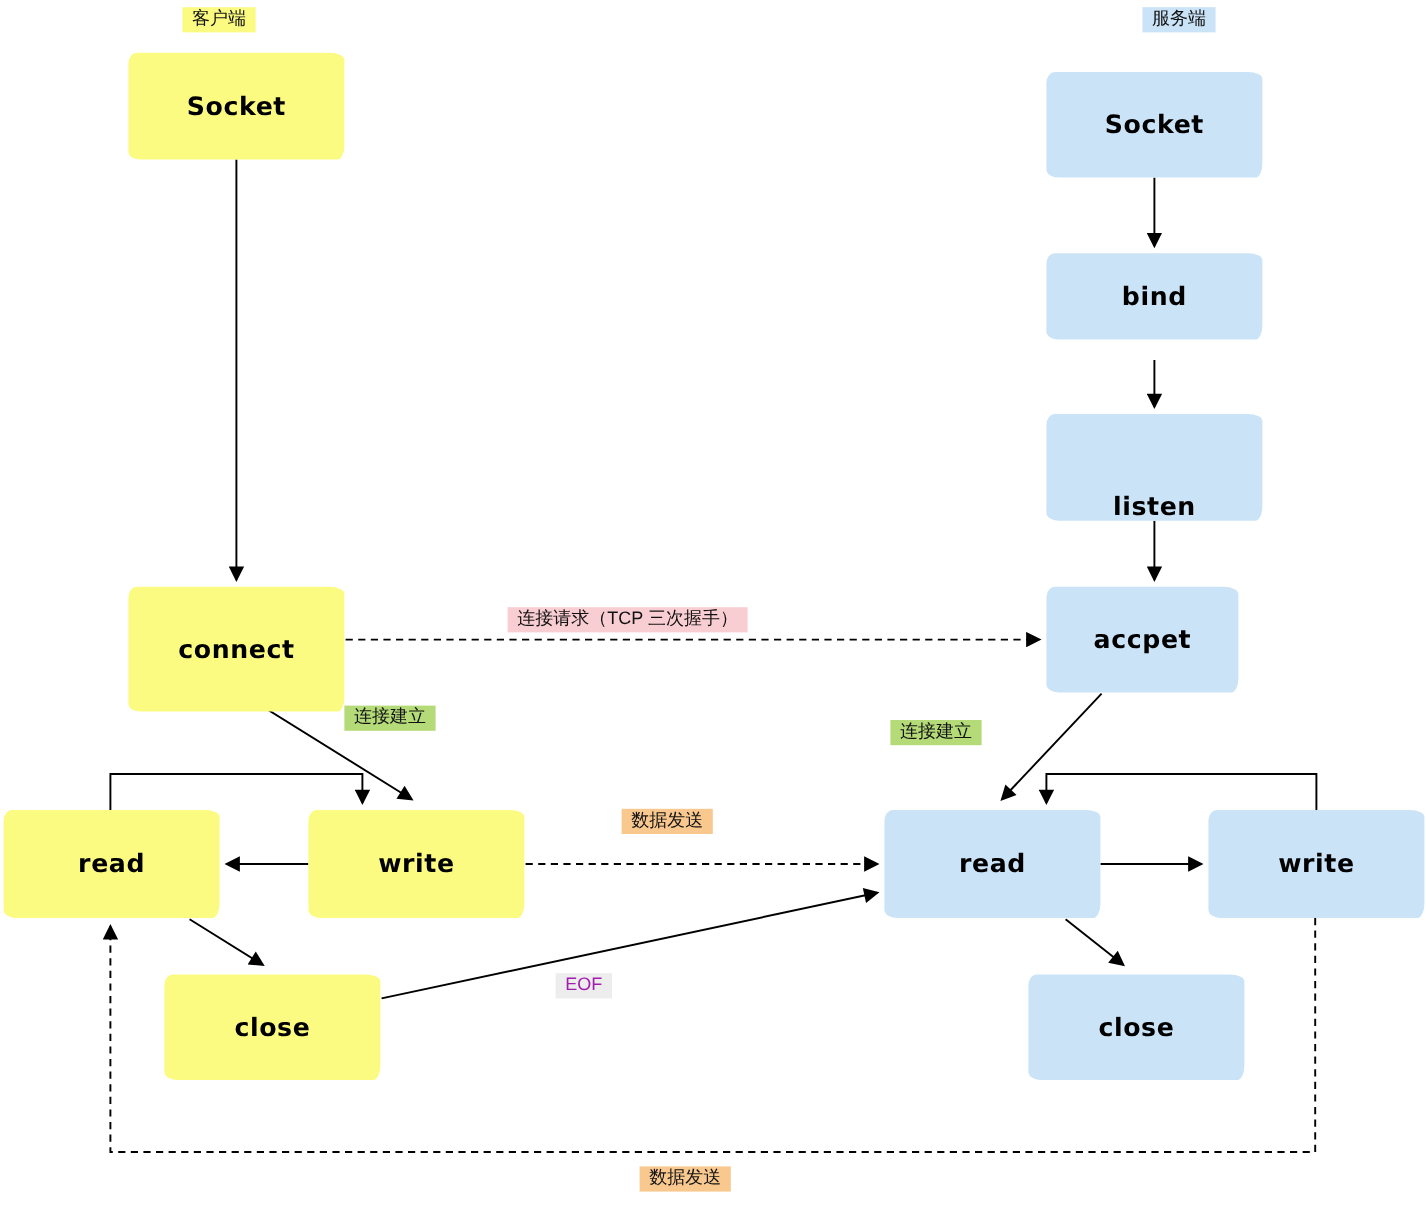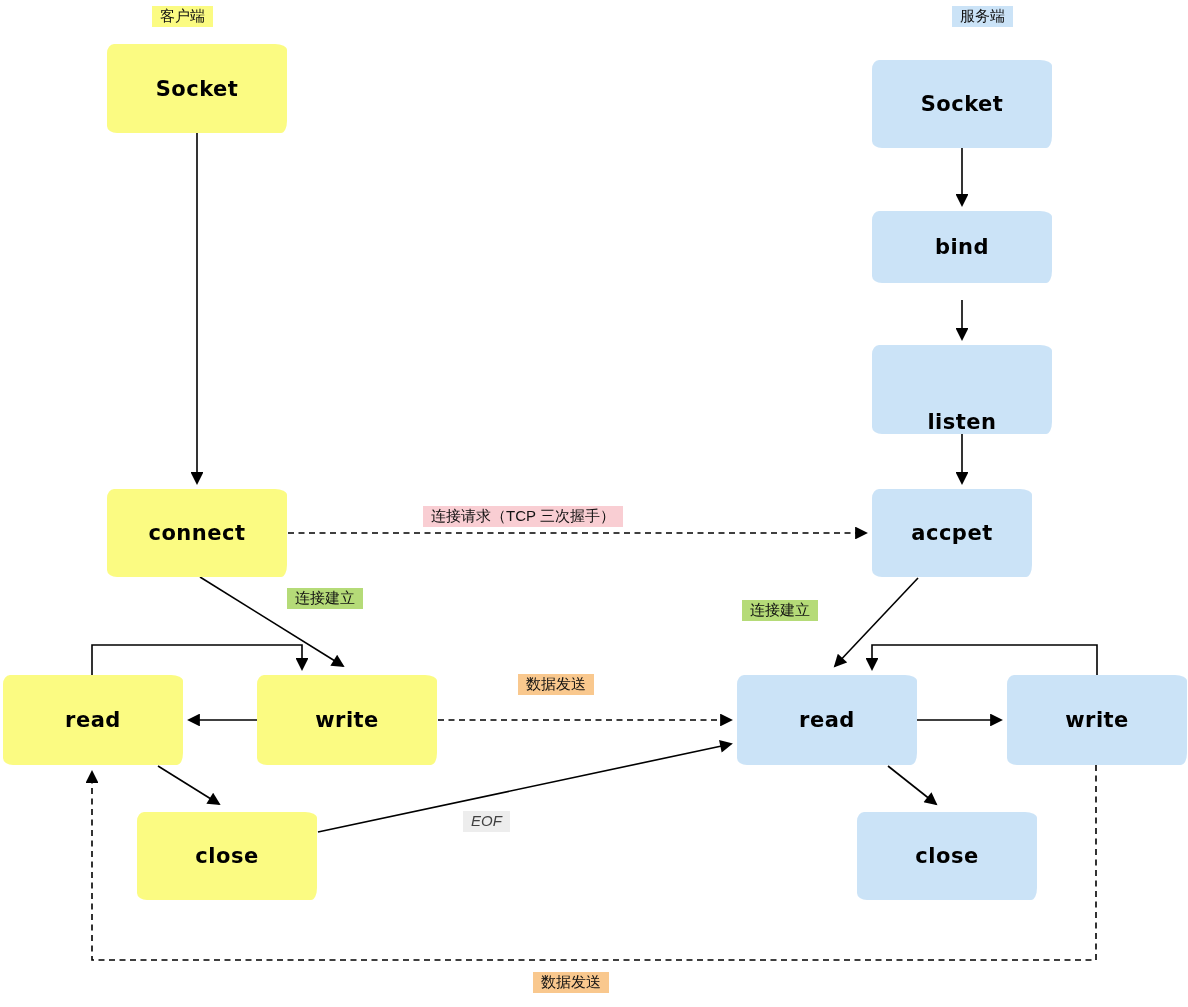--- a/index.html
+++ b/index.html
@@ -27,21 +27,21 @@
     position:absolute;
     font-family:"Liberation Sans","DejaVu Sans",sans-serif;
     font-size:15px;line-height:1.25;color:#111;
     padding:1px 8px;white-space:nowrap;
   }
   .tag-client{background:var(--client-fill,#FBFB82);}
   .tag-server{background:var(--server-fill,#CBE3F7);margin-left:34px;}
   .tag-pink{background:var(--connect-request-bg,#F9CED3);}
   .tag-green{background:var(--established-bg,#B5DB78);}
   .tag-orange{background:var(--data-send-bg,#F9C88E);}
-  .tag-gray{background:var(--eof-bg,#EDEDED);color:#404040;font-style:italic;}
+  .tag-gray{background:var(--eof-bg,#EDEDED);color:#a21caf;}
 </style>
 </head>
 <body>
 
 <div id="canvas">
 
   <svg id="wires" viewBox="0 0 1188 1007" xmlns="http://www.w3.org/2000/svg">
     <defs>
       <marker id="arrow" viewBox="0 0 10 10" refX="8.5" refY="5" markerWidth="9" markerHeight="8" orient="auto-start-reverse">
         <path d="M0,0 L10,5 L0,10 z" fill="#000"></path>
@@ -64,21 +64,21 @@
     <line x1="888" y1="766" x2="936" y2="804" marker-end="url(#arrow)"></line>
     <polyline class="dashed" points="1096,765 1096,960 92,960 92,772" marker-end="url(#arrow)"></polyline>
   </svg>
 
   <div class="tag tag-client" style="left:152px;top:6px;">客户端</div>
   <div class="tag tag-server" style="left:918px;top:6px;">服务端</div>
 
   <div class="node client" style="left:107px;top:44px;width:180px;height:89px;">
       <span>Socket</span>
     </div>
-  <div class="node client" style="left:107px;top:489px;width:180px;height:88px;">
+  <div class="node client" style="left:107px;top:489px;width:180px;height:104px;">
       <span>connect</span>
     </div>
   <div class="node client" style="left:3px;top:675px;width:180px;height:90px;">
       <span>read</span>
     </div>
   <div class="node client" style="left:257px;top:675px;width:180px;height:90px;">
       <span>write</span>
     </div>
   <div class="node client" style="left:137px;top:812px;width:180px;height:88px;">
       <span>close</span>

